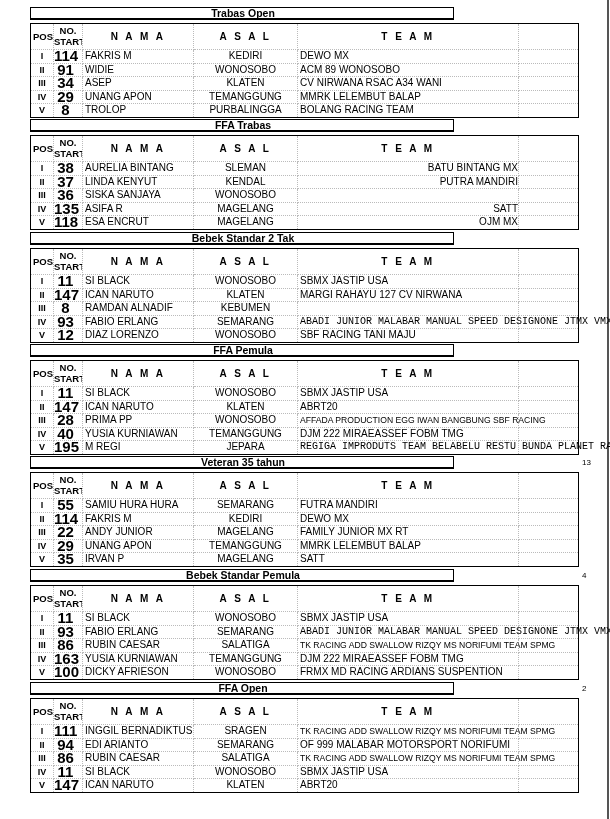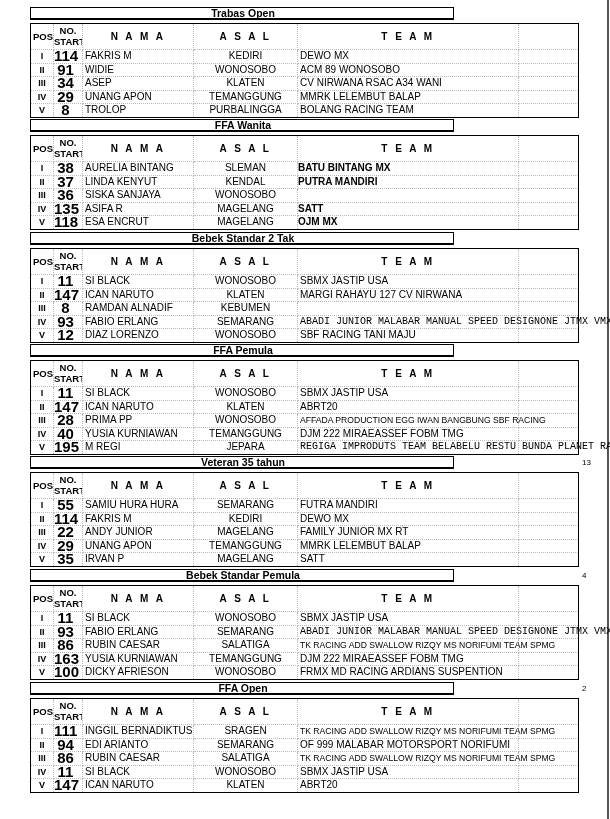--- a/index.html
+++ b/index.html
@@ -18,21 +18,21 @@
            overflow:hidden; border-right:1px dotted #bbb; border-bottom:1px dotted #bbb; }
   th { height:25px; font-weight:bold; letter-spacing:2.5px; font-size:10px; }
   th.pos { letter-spacing:0; font-size:9.5px; text-align:right; overflow:visible; }
   th.no { letter-spacing:0; font-size:9.5px; line-height:10.5px; text-align:center;margin-left:41px; }
   td.pos { text-align:center; font-weight:bold; font-size:9px; }
   td.no  { text-align:center; padding-right:5px; font-weight:bold; font-size:15px; }
   td.nama { padding-left:2px; }
   td.asal { text-align:center; }
   td.team { padding-left:2px; overflow:visible; }
   td.team.small { font-size:10px;font-family:Liberation Mono, monospace; }
-  td.team.center { text-align:left; padding-left:0;font-weight:bold; }
+  td.team.center { text-align:right; padding-left:0; }
   td.extra { border-right:none; }
   tr:last-child td { border-bottom:none; }
 </style>
 </head>
 <body>
 
 <div class="page-edge"></div>
 <div id="sections">
     <div class="section" style="top: 7px;">
     <div class="sec-title">
@@ -100,21 +100,21 @@
             <td class="nama">TROLOP</td>
             <td class="asal">PURBALINGGA</td>
             <td class="team">BOLANG RACING TEAM</td>
             <td class="extra"></td>
           </tr>
         </tbody>
     </table>
   </div>
     <div class="section" style="top: 119px;">
     <div class="sec-title">
-      <span>FFA Wanita</span>
+      <span>FFA Trabas</span>
     </div>
     <div class="sec-num"></div>
     <table>
       <colgroup>
         <col style="width:23px">
           <col style="width:29px">
           <col style="width:111px">
         <col style="width:104px">
           <col style="width:221px">
           <col style="width:60px">

